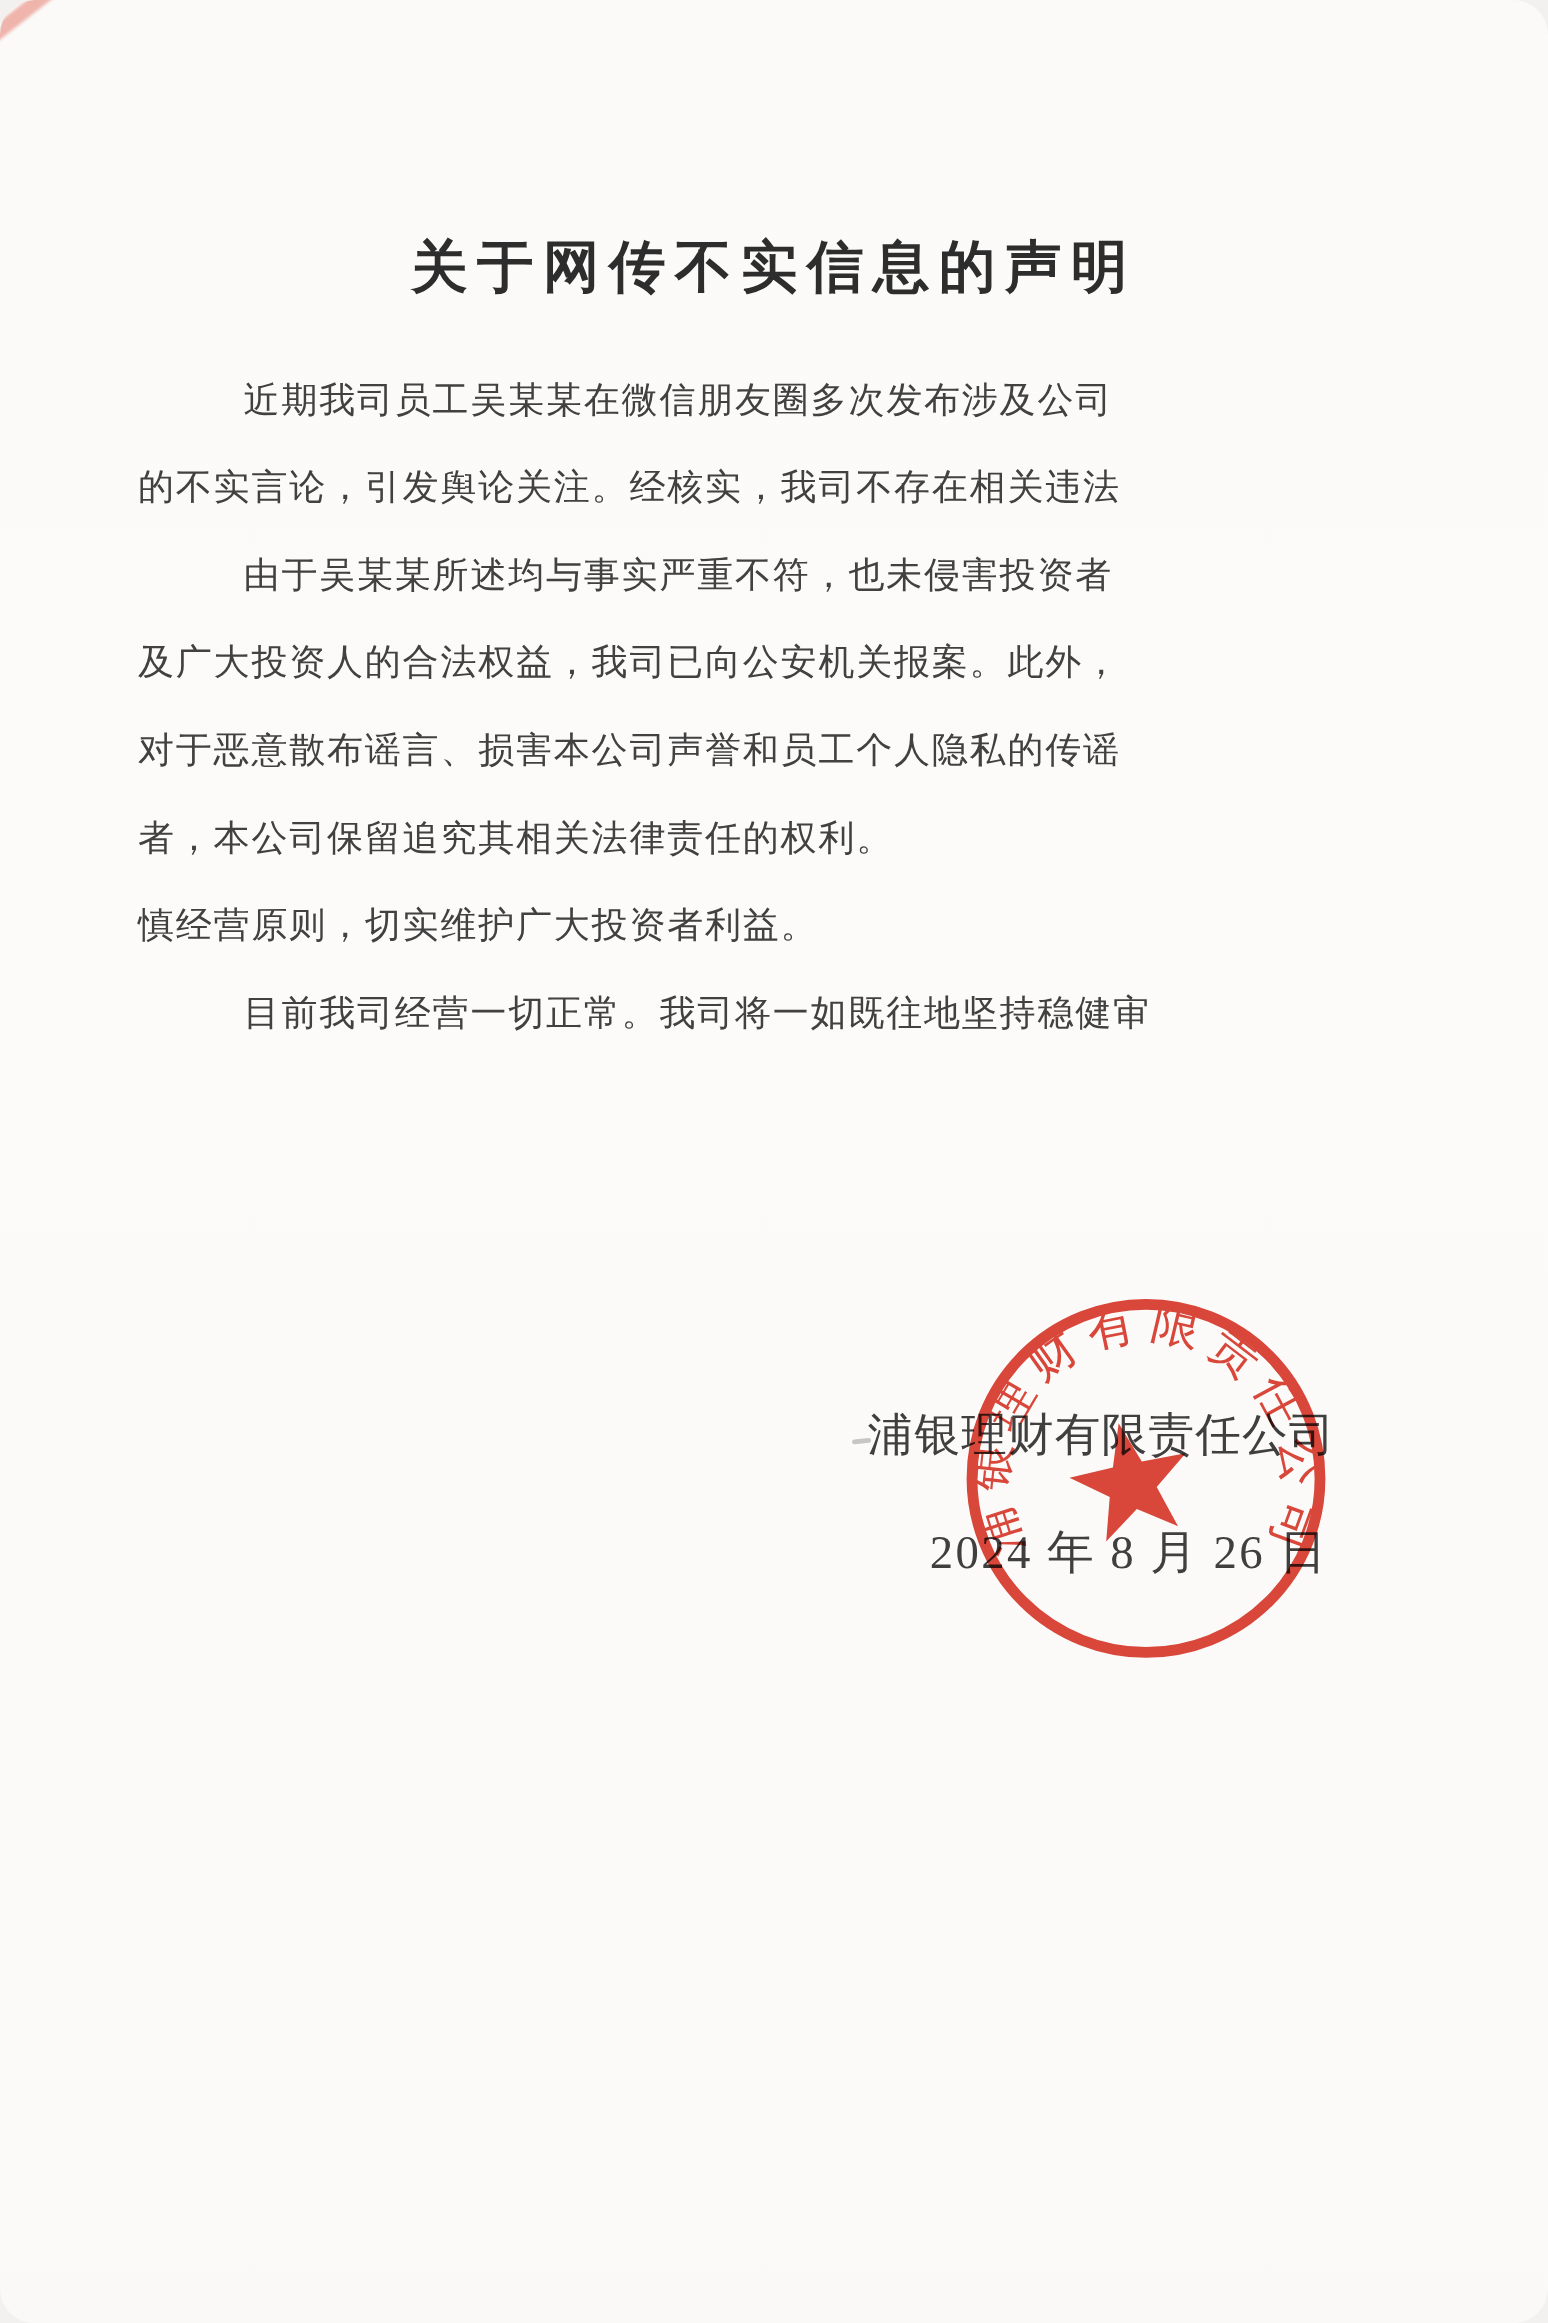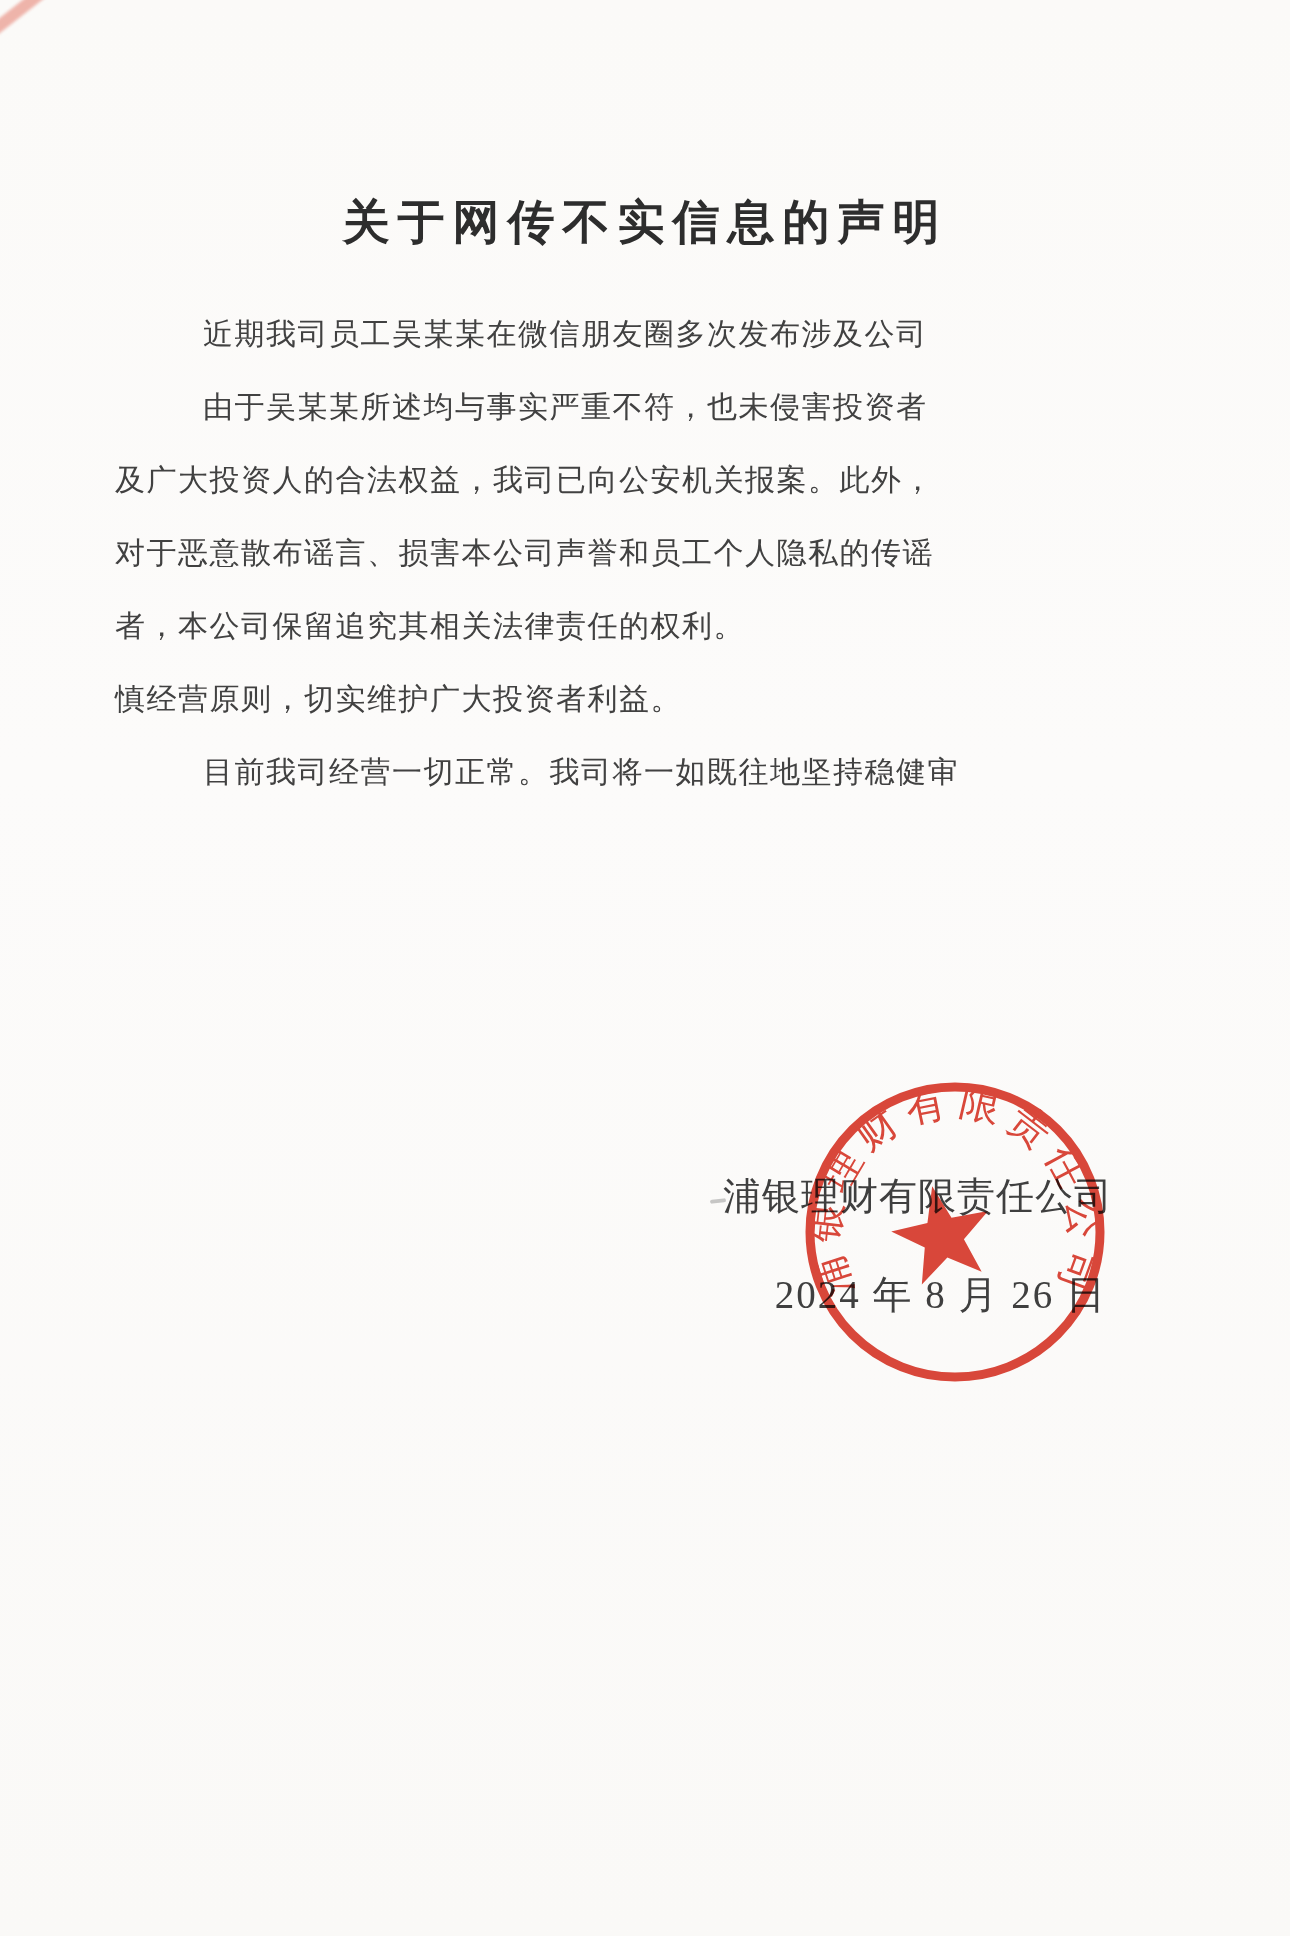--- a/index.html
+++ b/index.html
@@ -7,20 +7,21 @@
     width: 1290px; height: 1936px;
     background: #f2f1ef;
     font-family: "Liberation Serif", serif;
     overflow: hidden;
   }
   .page {
     position: relative;
     width: 1290px; height: 1936px;
     background: linear-gradient(180deg, #fbfaf8 0%, #fcfbfa 40%, #faf9f7 100%);
     overflow: hidden;
+    border-radius: 29px;
   }
   
   .corner-artifact {
     position: absolute; left: -26px; top: 6px;
     width: 86px; height: 12px;
     background: #e0604e;
     opacity: 0.45;
     border-radius: 6px;
     transform: rotate(-38deg);
     filter: blur(1.5px);
@@ -97,20 +98,21 @@
 <body>
 
 <div class="page">
 
   <div class="corner-artifact"></div>
 
   <h1 class="doc-title">关于网传不实信息的声明</h1>
 
   <div class="body-text">
     <div class="line indent">近期我司员工吴某某在微信朋友圈多次发布涉及公司</div>
+    <div class="line">的不实言论，引发舆论关注。经核实，我司不存在相关违法</div>
     <div class="line indent">由于吴某某所述均与事实严重不符，也未侵害投资者</div>
     <div class="line">及广大投资人的合法权益，我司已向公安机关报案。此外，</div>
     <div class="line">对于恶意散布谣言、损害本公司声誉和员工个人隐私的传谣</div>
     <div class="line">者，本公司保留追究其相关法律责任的权利。</div>
     <div class="line">慎经营原则，切实维护广大投资者利益。</div>
     <div class="line indent">目前我司经营一切正常。我司将一如既往地坚持稳健审</div>
   </div>
 
   <div class="scan-dash"></div>
 

